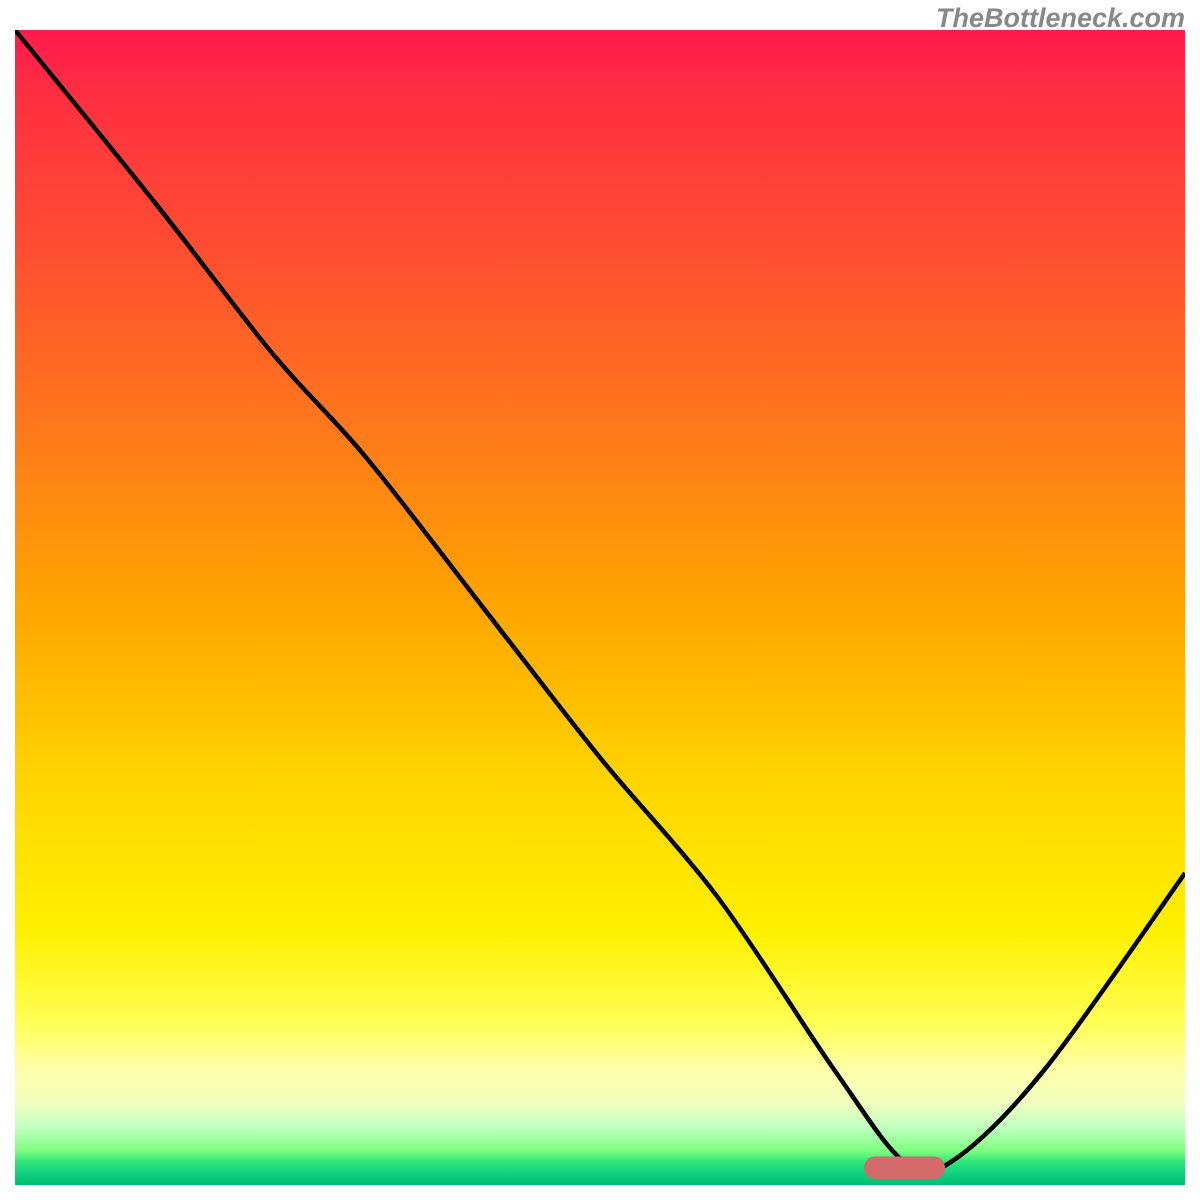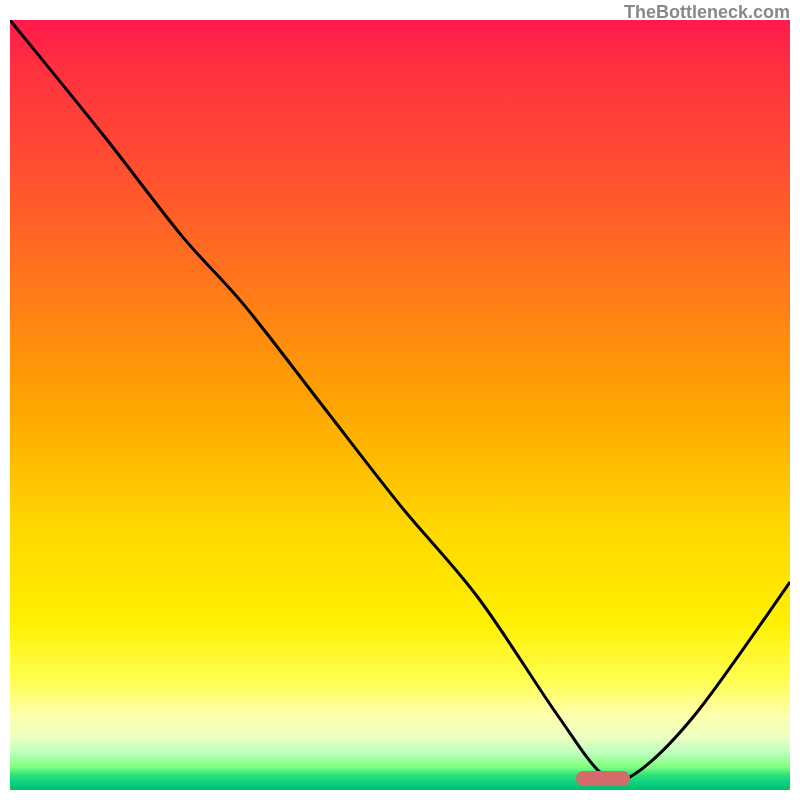--- a/index.html
+++ b/index.html
@@ -41,20 +41,21 @@
       #00c070 100%
     );
   }
   .watermark {
     position: absolute;
     top: 2px;
     right: 10px;
     font-size: 18px;
     font-weight: bold;
     color: #888888;
+    font-style: italic;
   }
   .curve {
     position: absolute;
     left: 10px;
     top: 20px;
     width: 780px;
     height: 770px;
   }
   .marker {
     position: absolute;

